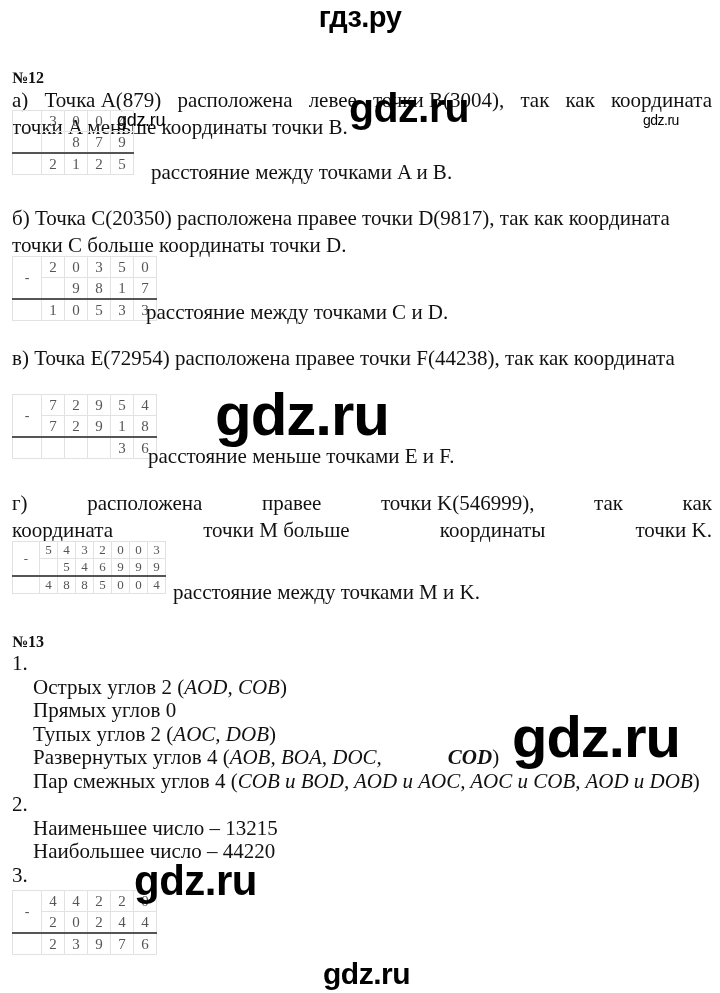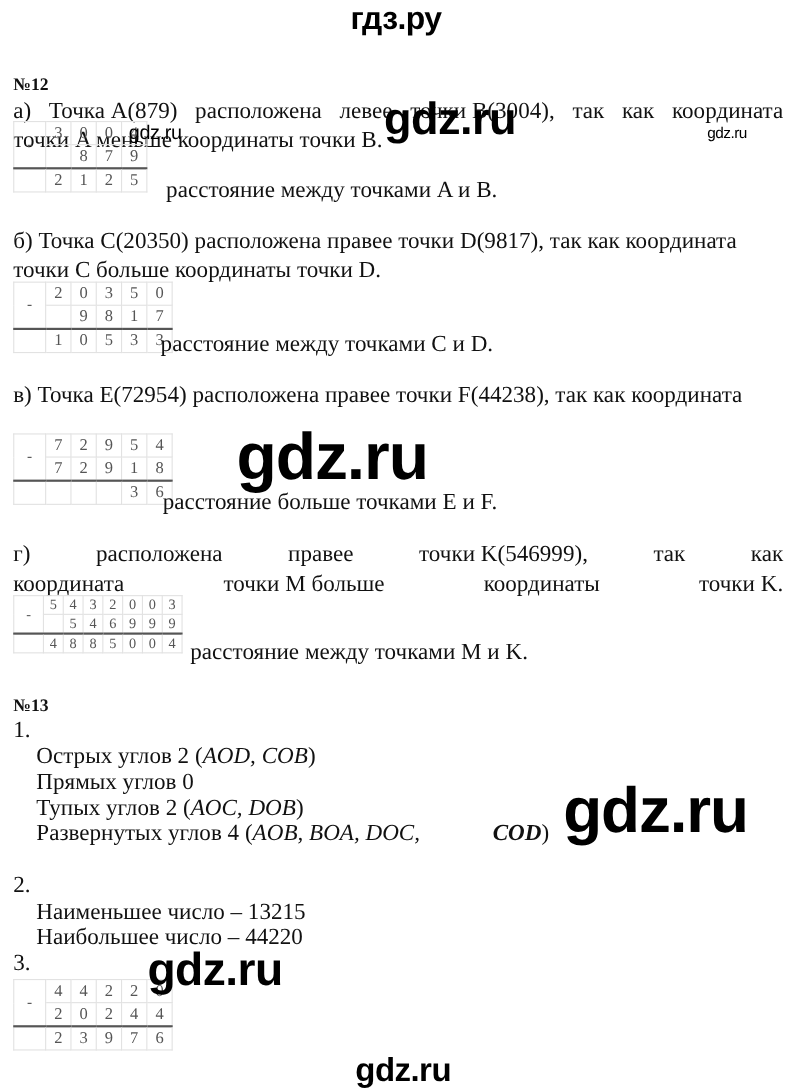--- a/index.html
+++ b/index.html
@@ -138,21 +138,21 @@
   <tr class="result">
     <td class="minus" data-name="empty-cell"></td>
     <td data-name="digit"></td>
     <td data-name="digit"></td>
     <td data-name="digit"></td>
     <td data-name="digit">3</td>
     <td data-name="digit">6</td>
   </tr>
 </tbody>
   </table>
-<div class="abs caption" style="left:148px; top:444px;" data-name="task-12v-caption">расстояние больше точками E и F.</div>
+<div class="abs caption" style="left:148px; top:444px;" data-name="task-12v-caption">расстояние меньше точками E и F.</div>
 
 <div class="abs txt" style="top:490px;" data-name="task-12g-text">
   <div class="line spread" data-name="task-12g-line1">
     <span data-name="word">г)</span>
     <span data-name="word">расположена</span>
     <span data-name="word">правее</span>
     <span data-name="word">точки K(546999),</span>
     <span data-name="word">так</span>
     <span data-name="word">как</span>
   </div>
@@ -202,20 +202,21 @@
 </style>
 <div class="abs caption" style="left:173px; top:580px;" data-name="task-12g-caption">расстояние между точками M и K.</div>
 
 <div class="abs hdr" style="top:630px;" data-name="task-13-title">№13</div>
 <div class="abs txt" style="top:652px; line-height:23.5px;" data-name="task-13-part1">
   <div class="line" data-name="part-1-label">1.</div>
   <div class="line ind" data-name="acute-angles-line"><span>Острых углов 2 (</span><i>AOD, COB</i><span>)</span></div>
   <div class="line ind" data-name="right-angles-line">Прямых углов 0</div>
   <div class="line ind" data-name="obtuse-angles-line"><span>Тупых углов 2 (</span><i>AOC, DOB</i><span>)</span></div>
   <div class="line ind" data-name="straight-angles-line"><span>Развернутых углов 4 (</span><i>AOB, BOA, DOC,</i><i style="margin-left:66px;font-weight:bold;">COD</i><span>)</span></div>
+  <div class="line ind" data-name="adjacent-angles-line"><span>Пар смежных углов 4 (</span><i>COB и BOD, AOD и AOC, AOC и COB, AOD и DOB</i><span>)</span></div>
 </div>
 <div class="abs txt" style="top:793px; line-height:23.5px;" data-name="task-13-part2">
   <div class="line" data-name="part-2-label">2.</div>
   <div class="line ind" data-name="min-number-line">Наименьшее число – 13215</div>
   <div class="line ind" data-name="max-number-line">Наибольшее число – 44220</div>
   <div class="line" data-name="part-3-label">3.</div>
 </div>
 <table class="grid" style="left:12px; top:890px;" data-name="task-13-subtraction">
   <tbody>
       <tr>

